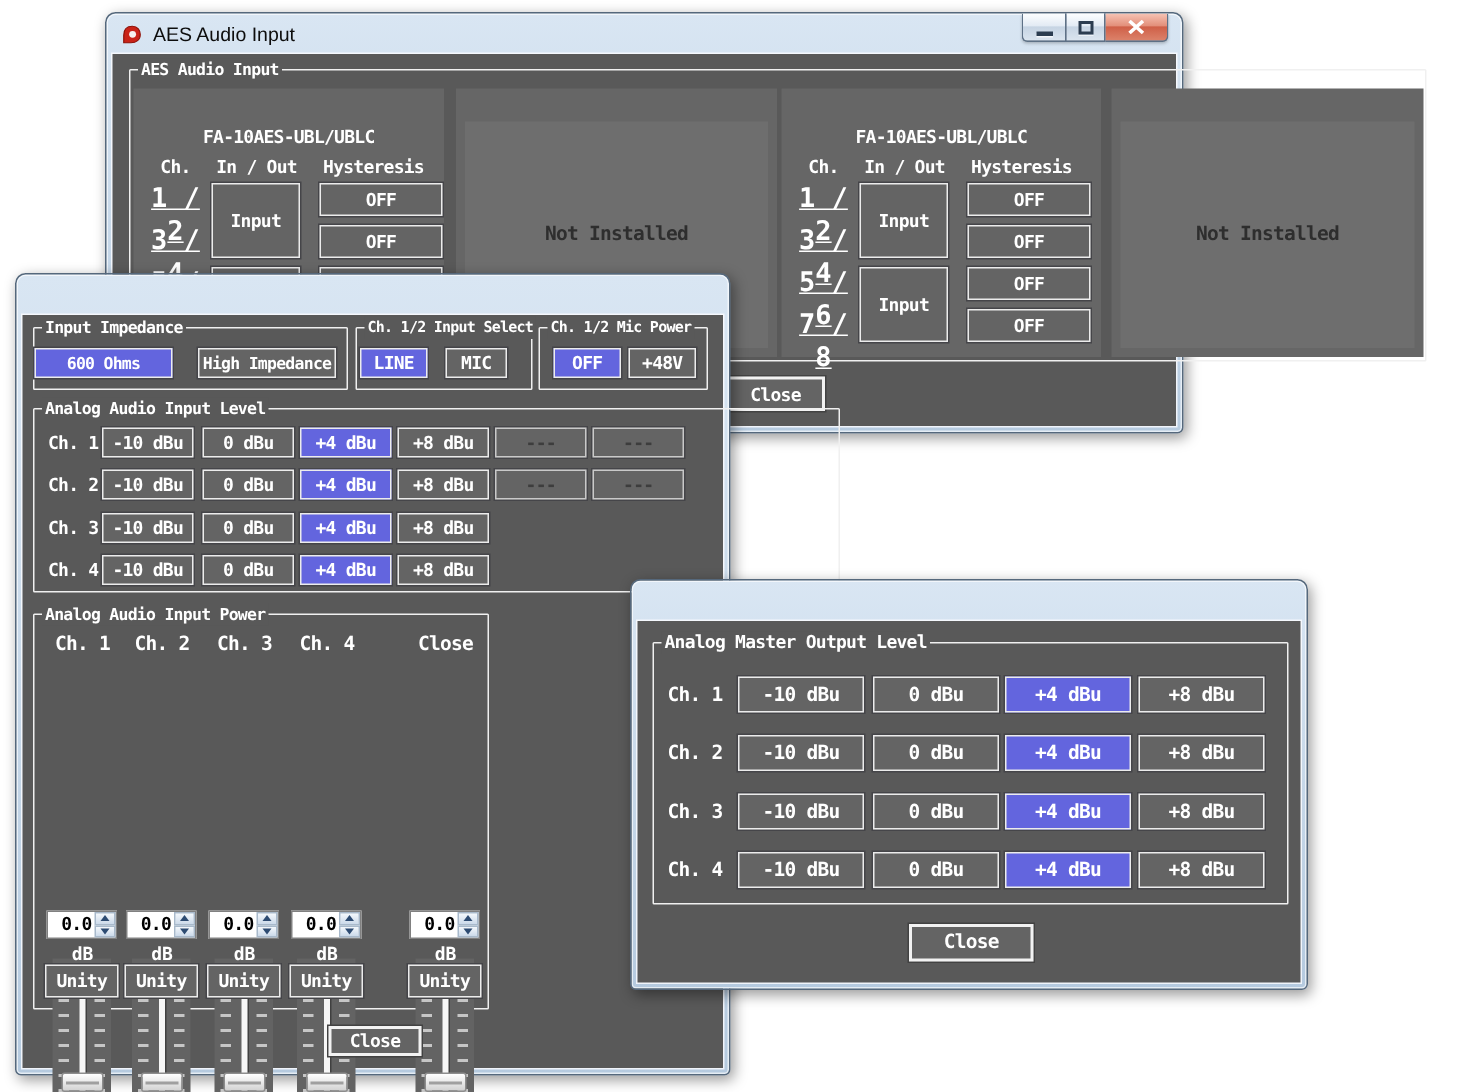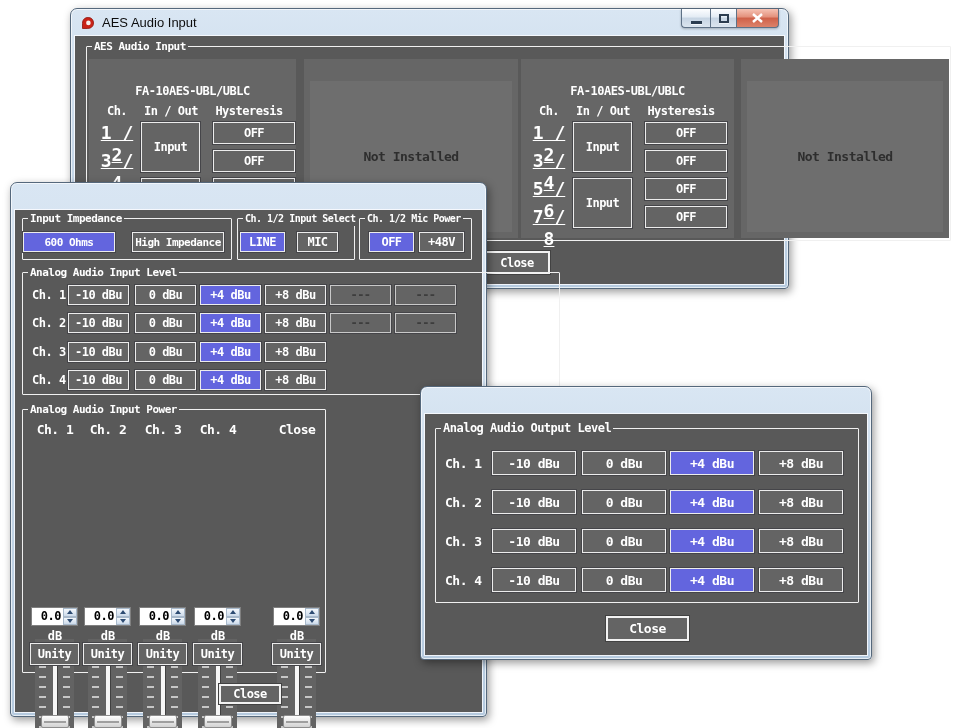--- a/index.html
+++ b/index.html
@@ -336,21 +336,21 @@
       <button class="ubtn" style="left:249px; top:233px; width:49px; height:22px">Unity</button>
     </div>
 
     <button class="closebtn" style="left:204px; top:474px; width:62px; height:20px">Close</button>
   </div>
 </div>
 
 <div class="win" style="left:420px; top:386px; width:452px; height:274px; z-index:3">
   <div class="client">
     <div class="group" style="left:10px; top:14px; width:424px; height:175px">
-      <span class="glabel" style="font-size:12px">Analog Audio Output Level</span>
+      <span class="glabel" style="font-size:12px">Analog Master Output Level</span>
 
       <span class="lbl big" style="left:9px; top:27px">Ch. 1</span>
       <button class="ubtn big" style="left:56px;  top:22px; width:84px; height:24px">-10 dBu</button>
       <button class="ubtn big" style="left:146px; top:22px; width:84px; height:24px">0 dBu</button>
       <button class="ubtn big sel" style="left:234px; top:22px; width:84px; height:24px">+4 dBu</button>
       <button class="ubtn big" style="left:323px; top:22px; width:84px; height:24px">+8 dBu</button>
 
       <span class="lbl big" style="left:9px; top:66px">Ch. 2</span>
       <button class="ubtn big" style="left:56px;  top:61px; width:84px; height:24px">-10 dBu</button>
       <button class="ubtn big" style="left:146px; top:61px; width:84px; height:24px">0 dBu</button>

